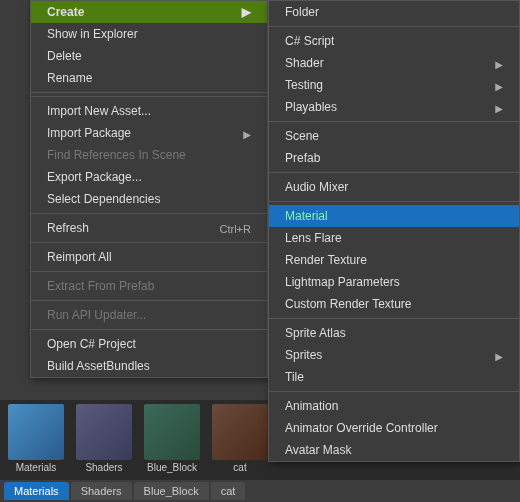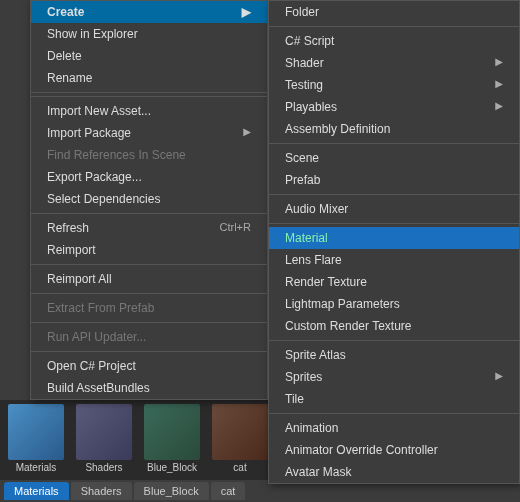--- a/index.html
+++ b/index.html
@@ -61,21 +61,21 @@
       box-shadow: 2px 2px 8px rgba(0,0,0,0.5);
       z-index: 10;
     }
 
     .menu-item {
       padding: 4px 16px;
       cursor: pointer;
       color: #ddd;
       display: flex;
       justify-content: space-between;
-      align-items: flex-start;
+      align-items: flex-end;
       white-space: nowrap;
     }
     .menu-item.disabled {
       color: #777;
       cursor: default;
     }
     .menu-item.highlighted {
       background: #1a6fbf;
       color: #86efac;
     }
@@ -88,21 +88,21 @@
       color: #aaa;
       font-size: 10px;
     }
     .menu-separator {
       height: 1px;
       background: #555;
       margin: 3px 0;
     }
     .menu-header {
       padding: 4px 16px;
-      background: #0369a1;
+      background: #4d7c0f;
       color: #ddd;
       font-weight: bold;
       display: flex;
       justify-content: space-between;
       align-items: center;
       text-align: center;
     }
 
     
     .assets-area {
@@ -183,23 +183,20 @@
       <span>Export Package...</span>
     </div>
   <div class="menu-item">
       <span>Select Dependencies</span>
     </div>
   <div class="menu-separator"></div>
   <div class="menu-item">
     <span>Refresh</span>
     <span class="shortcut">Ctrl+R</span>
   </div>
-  <div class="menu-item">
-      <span>Reimport</span>
-    </div>
   <div class="menu-separator"></div>
   <div class="menu-item">
       <span>Reimport All</span>
     </div>
   <div class="menu-separator"></div>
   <div class="menu-item disabled">
       <span>Extract From Prefab</span>
     </div>
   <div class="menu-separator"></div>
   <div class="menu-item disabled">
@@ -227,23 +224,20 @@
     <span class="arrow">▶</span>
   </div>
   <div class="menu-item">
     <span>Testing</span>
     <span class="arrow">▶</span>
   </div>
   <div class="menu-item">
     <span>Playables</span>
     <span class="arrow">▶</span>
   </div>
-  <div class="menu-item">
-      <span>Assembly Definition</span>
-    </div>
   <div class="menu-separator"></div>
   <div class="menu-item">
       <span>Scene</span>
     </div>
   <div class="menu-item">
       <span>Prefab</span>
     </div>
   <div class="menu-separator"></div>
   <div class="menu-item">
       <span>Audio Mixer</span>

